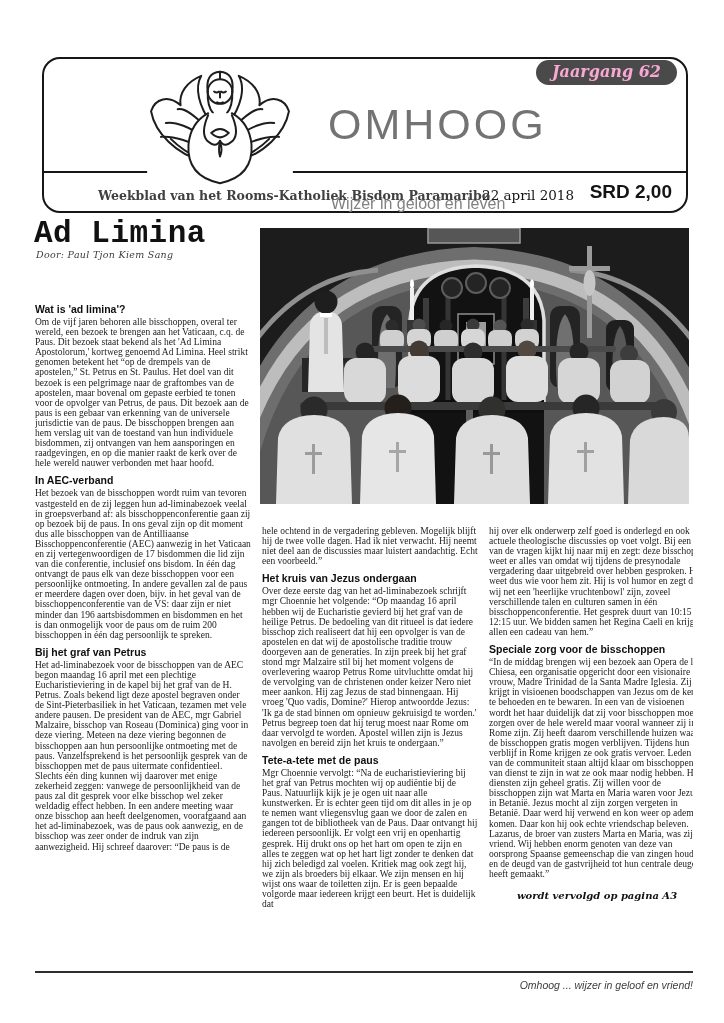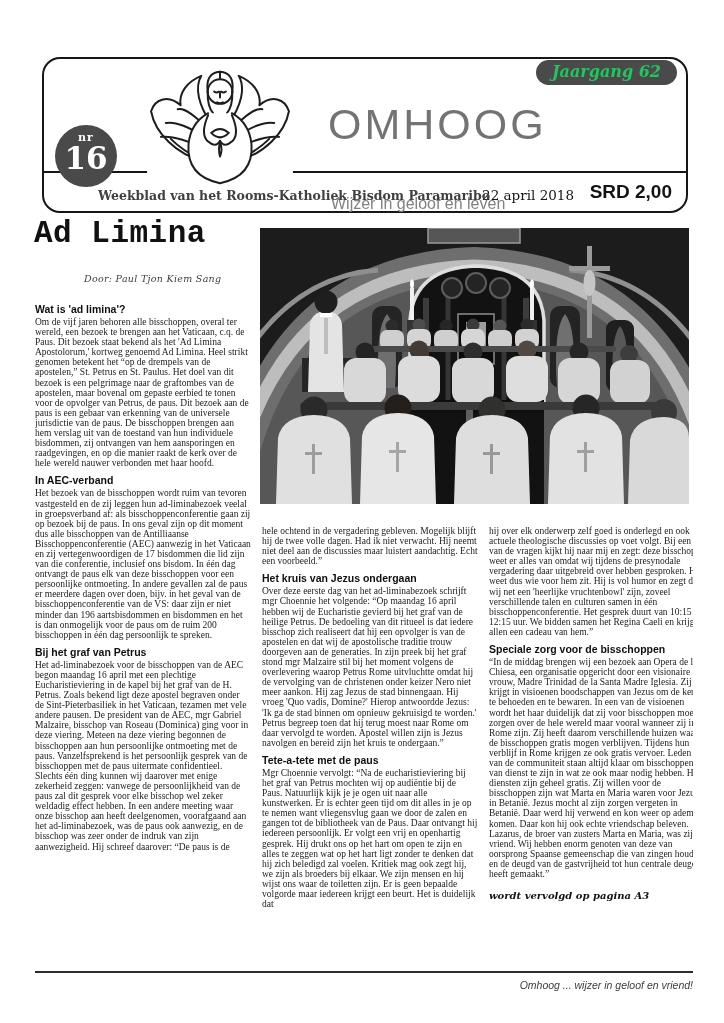--- a/index.html
+++ b/index.html
@@ -3,21 +3,21 @@
 <meta charset="utf-8">
 <style>
   html,body{margin:0;padding:0;background:#ffffff;}
   .page{position:relative;width:724px;height:1023px;background:#fff;overflow:hidden;
         font-family:"Liberation Serif",serif;color:#1d1d1d;}
 
   
   .masthead{position:absolute;left:42px;top:57px;width:642px;height:152px;
             border:2.5px solid #161616;border-radius:18px;background:#fff;}
   .mh-divider{position:absolute;left:0;right:0;top:112px;border-top:2px solid #161616;z-index:1;}
-  .jaargang{position:absolute;top:1px;right:9px;background:#4a4a4a;color:#22c55e;
+  .jaargang{position:absolute;top:1px;right:9px;background:#4a4a4a;color:#f9a8d4;
             border-radius:13px;padding:2px 16px 4px;z-index:4;
             font-family:"DejaVu Serif",serif;font-style:italic;font-weight:bold;font-size:16px;}
   .nr-circle{position:absolute;left:11px;top:66px;width:62px;height:62px;border-radius:50%;
              background:#4a4a4a;color:#fff;text-align:center;z-index:3;}
   .nr-circle .nr{display:block;font-family:"DejaVu Serif",serif;font-weight:bold;font-size:11px;
                  margin-top:6px;letter-spacing:1px;}
   .nr-circle .val{display:block;font-family:"DejaVu Serif",serif;font-weight:bold;font-size:31px;
                   line-height:30px;margin-top:-1px;}
   .angel{position:absolute;left:100px;top:3px;z-index:2;}
   .mh-title{position:absolute;left:284px;top:44px;font-family:"Liberation Sans",sans-serif;
@@ -28,54 +28,50 @@
                font-weight:bold;font-size:12.5px;color:#404040;z-index:2;}
   .mh-date{position:absolute;right:112px;bottom:8px;font-family:"DejaVu Serif",serif;
            font-weight:normal;font-size:13.5px;color:#141414;}
   .mh-price{position:absolute;right:14px;bottom:8px;font-family:Liberation Sans, sans-serif;
             font-weight:bold;font-size:19px;color:#141414;margin-left:22px;}
 
   
   .article-title{position:absolute;left:34px;top:216px;margin:0;
                  font-family:Liberation Mono, monospace;font-weight:bold;font-size:31px;
                  letter-spacing:.5px;color:#111;}
-  .byline{position:absolute;left:36px;top:273px;font-family:"DejaVu Serif",serif;
-          font-style:italic;font-size:9.5px;color:#3d3d3d;letter-spacing:.3px;margin-left:48px;}
+  .byline{position:absolute;left:36px;top:249px;font-family:"DejaVu Serif",serif;
+          font-style:italic;font-size:9.5px;color:#3d3d3d;letter-spacing:.3px;}
   .photo{position:absolute;left:260px;top:228px;width:429px;height:276px;background:#1b1b1b;}
   .photo svg{display:block;}
 
   .columns{position:absolute;left:35px;top:304px;width:658px;height:673px;
            display:flex;gap:11px;overflow:hidden;}
   .col{flex:0 0 216px;width:216px;font-size:9.5px;line-height:10.1px;color:#222;}
   .col-2,.col-3{padding-top:222px;}
   .col h3{font-family:"Liberation Sans",sans-serif;font-size:10.5px;color:#0f0f0f;
           margin:7px 0 2px 0;line-height:11px;}
   .col h3.first{margin-top:0;}
   .col p{margin:0;}
-  .continued{text-align:left;font-family:"DejaVu Serif",serif;font-weight:bold;
+  .continued{text-align:center;font-family:"DejaVu Serif",serif;font-weight:bold;
              font-style:italic;font-size:10px;margin-top:12px;color:#111;}
 
   .bottom-rule{position:absolute;left:35px;top:971px;width:658px;border-top:2px solid #2e2e2e;}
   .slogan{position:absolute;right:31px;top:979px;font-family:"Liberation Sans",sans-serif;
           font-style:italic;font-size:10.5px;color:#3c3c3c;}
 </style>
 </head>
 <body>
 
 <div class="page">
 
   <div class="masthead">
     <div class="mh-divider"></div>
 
     <div class="jaargang">Jaargang 62</div>
 
-    <div class="nr-circle">
-      <span class="nr">nr</span>
-      <span class="val">16</span>
-    </div>
 
     <svg class="angel" width="152" height="132" viewBox="0 0 152 134">
       <rect x="2" y="2" width="148" height="128" fill="#ffffff"></rect>
       <g fill="none" stroke="#1d1d1d" stroke-width="2" stroke-linecap="round" stroke-linejoin="round">
         <g id="wingR">
           <path d="M84,64 C98,44 102,26 95,14 C110,20 118,32 116,44 C128,33 142,37 146,50 C142,72 120,94 94,100"></path>
           <path d="M88,68 C102,54 112,46 119,48"></path>
           <path d="M90,78 C106,66 122,60 131,62"></path>
           <path d="M92,88 C110,79 126,75 136,76"></path>
           <path d="M94,100 C106,94 118,86 126,78"></path>

